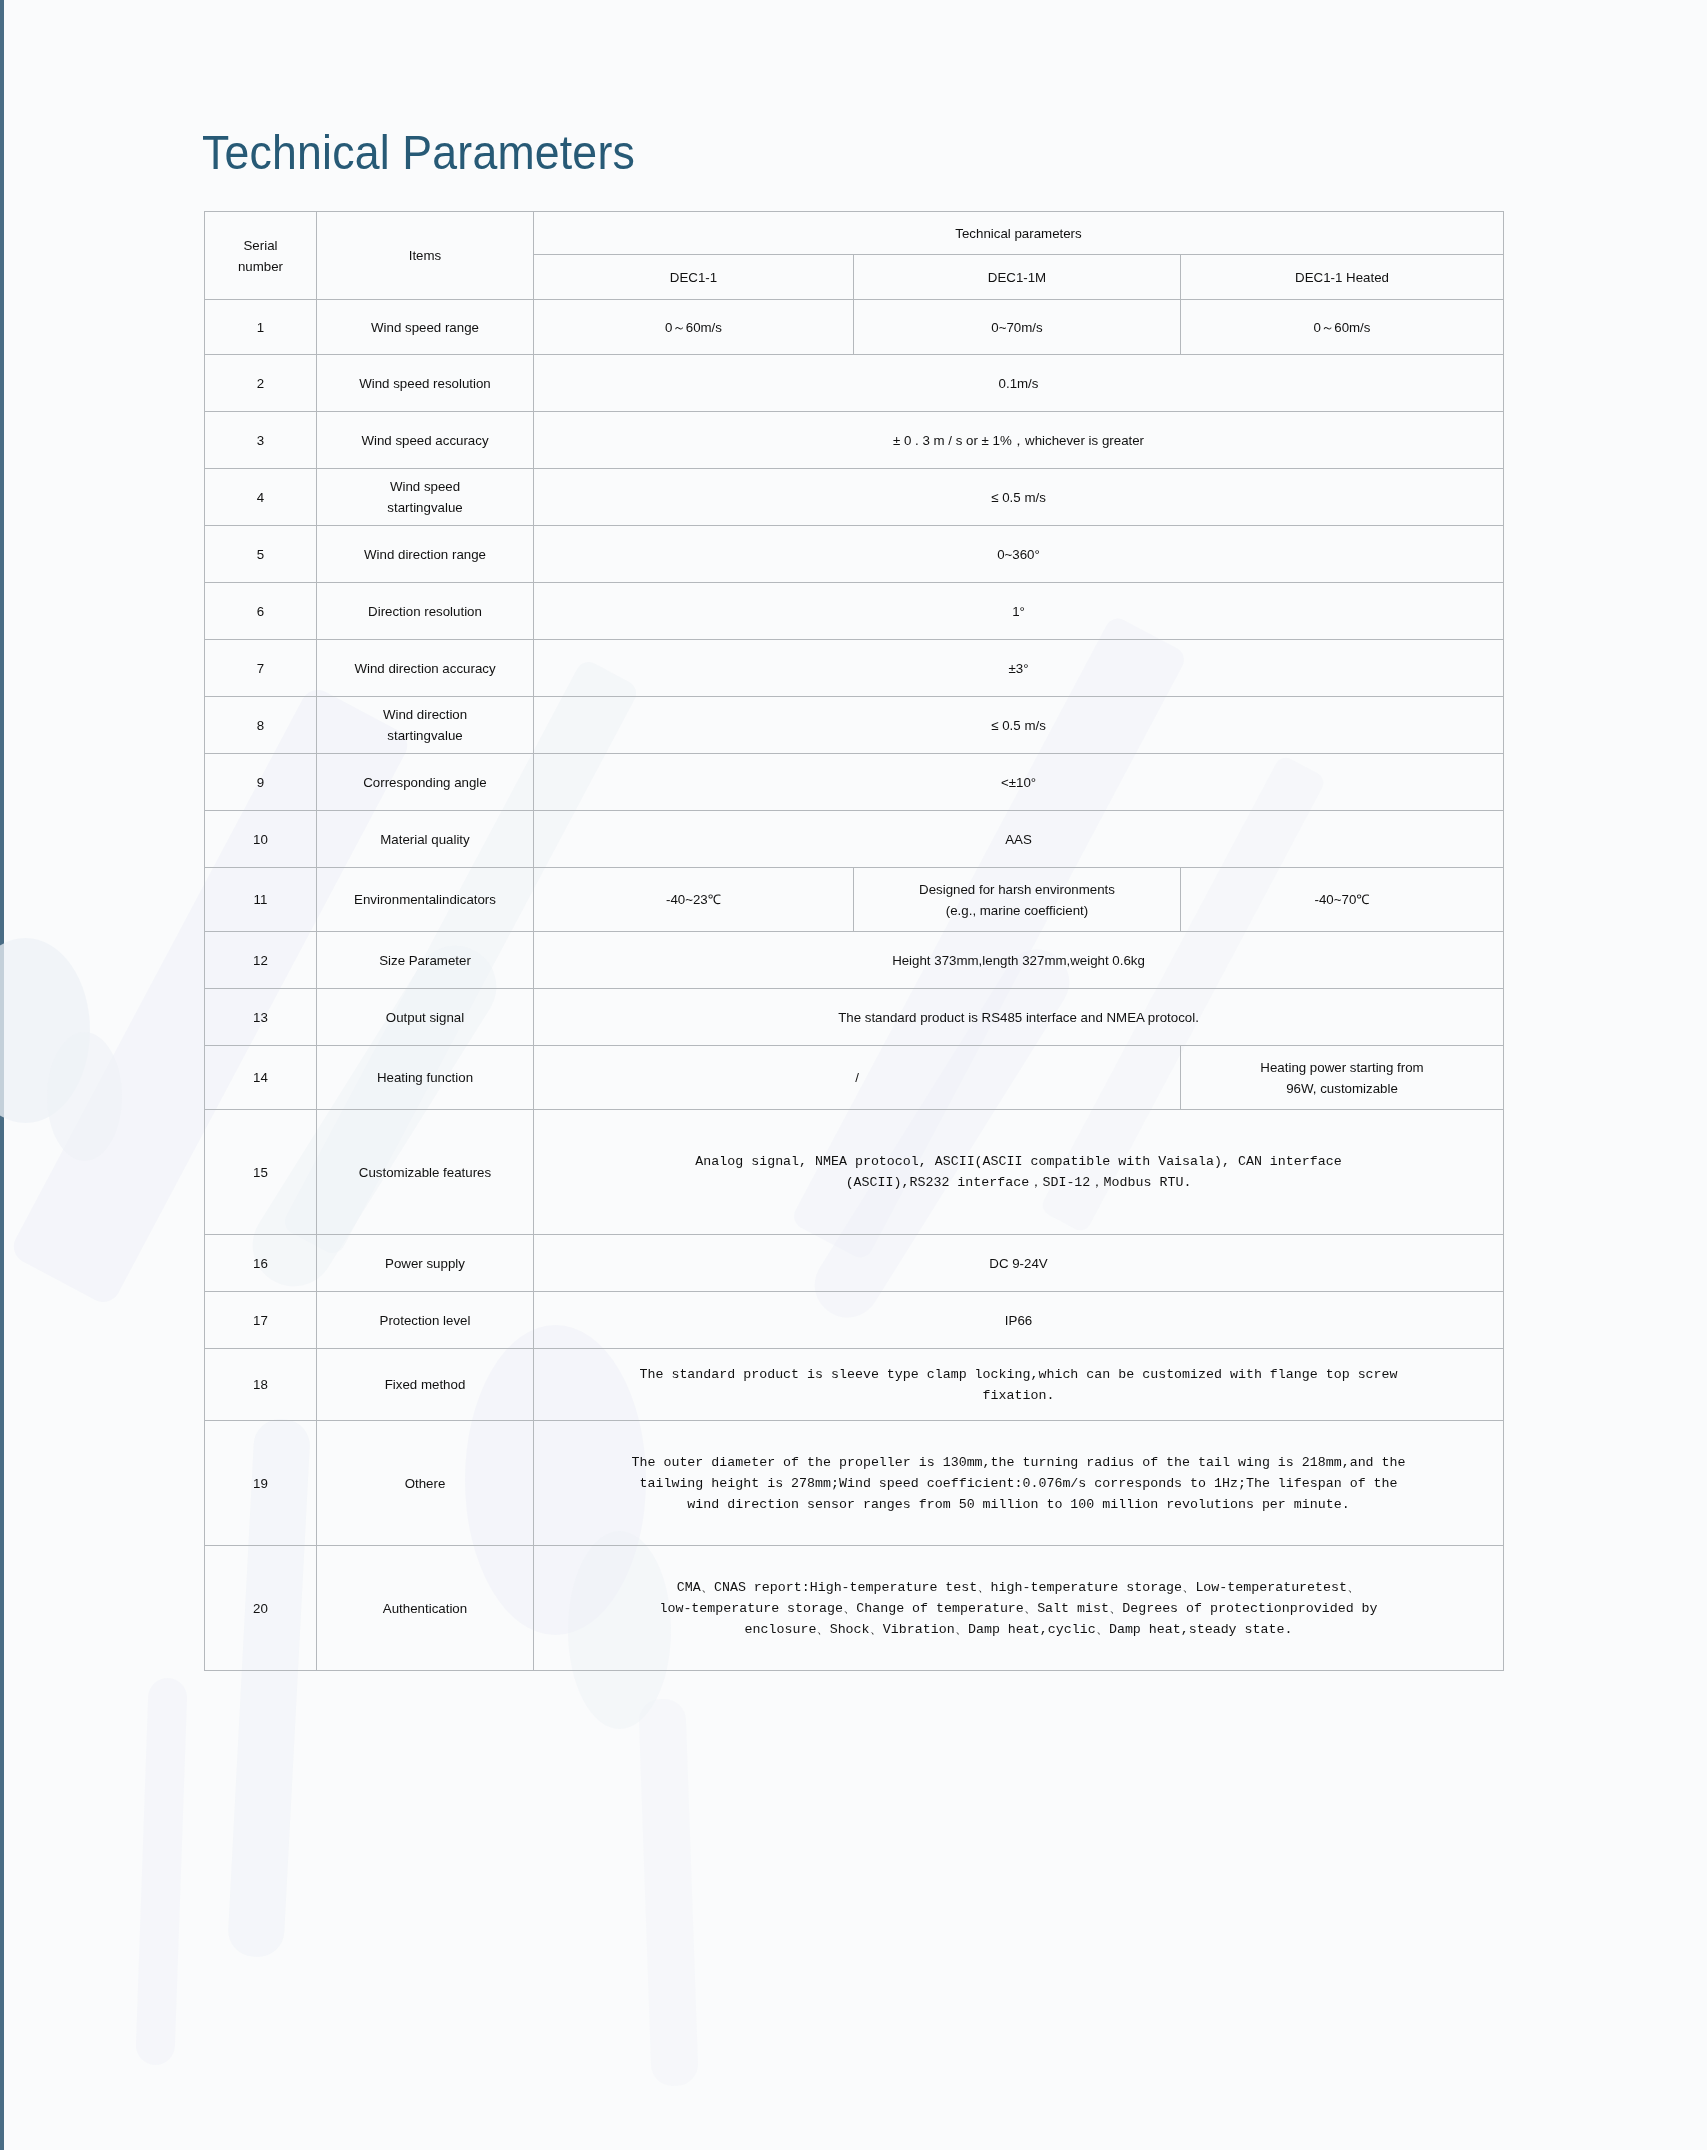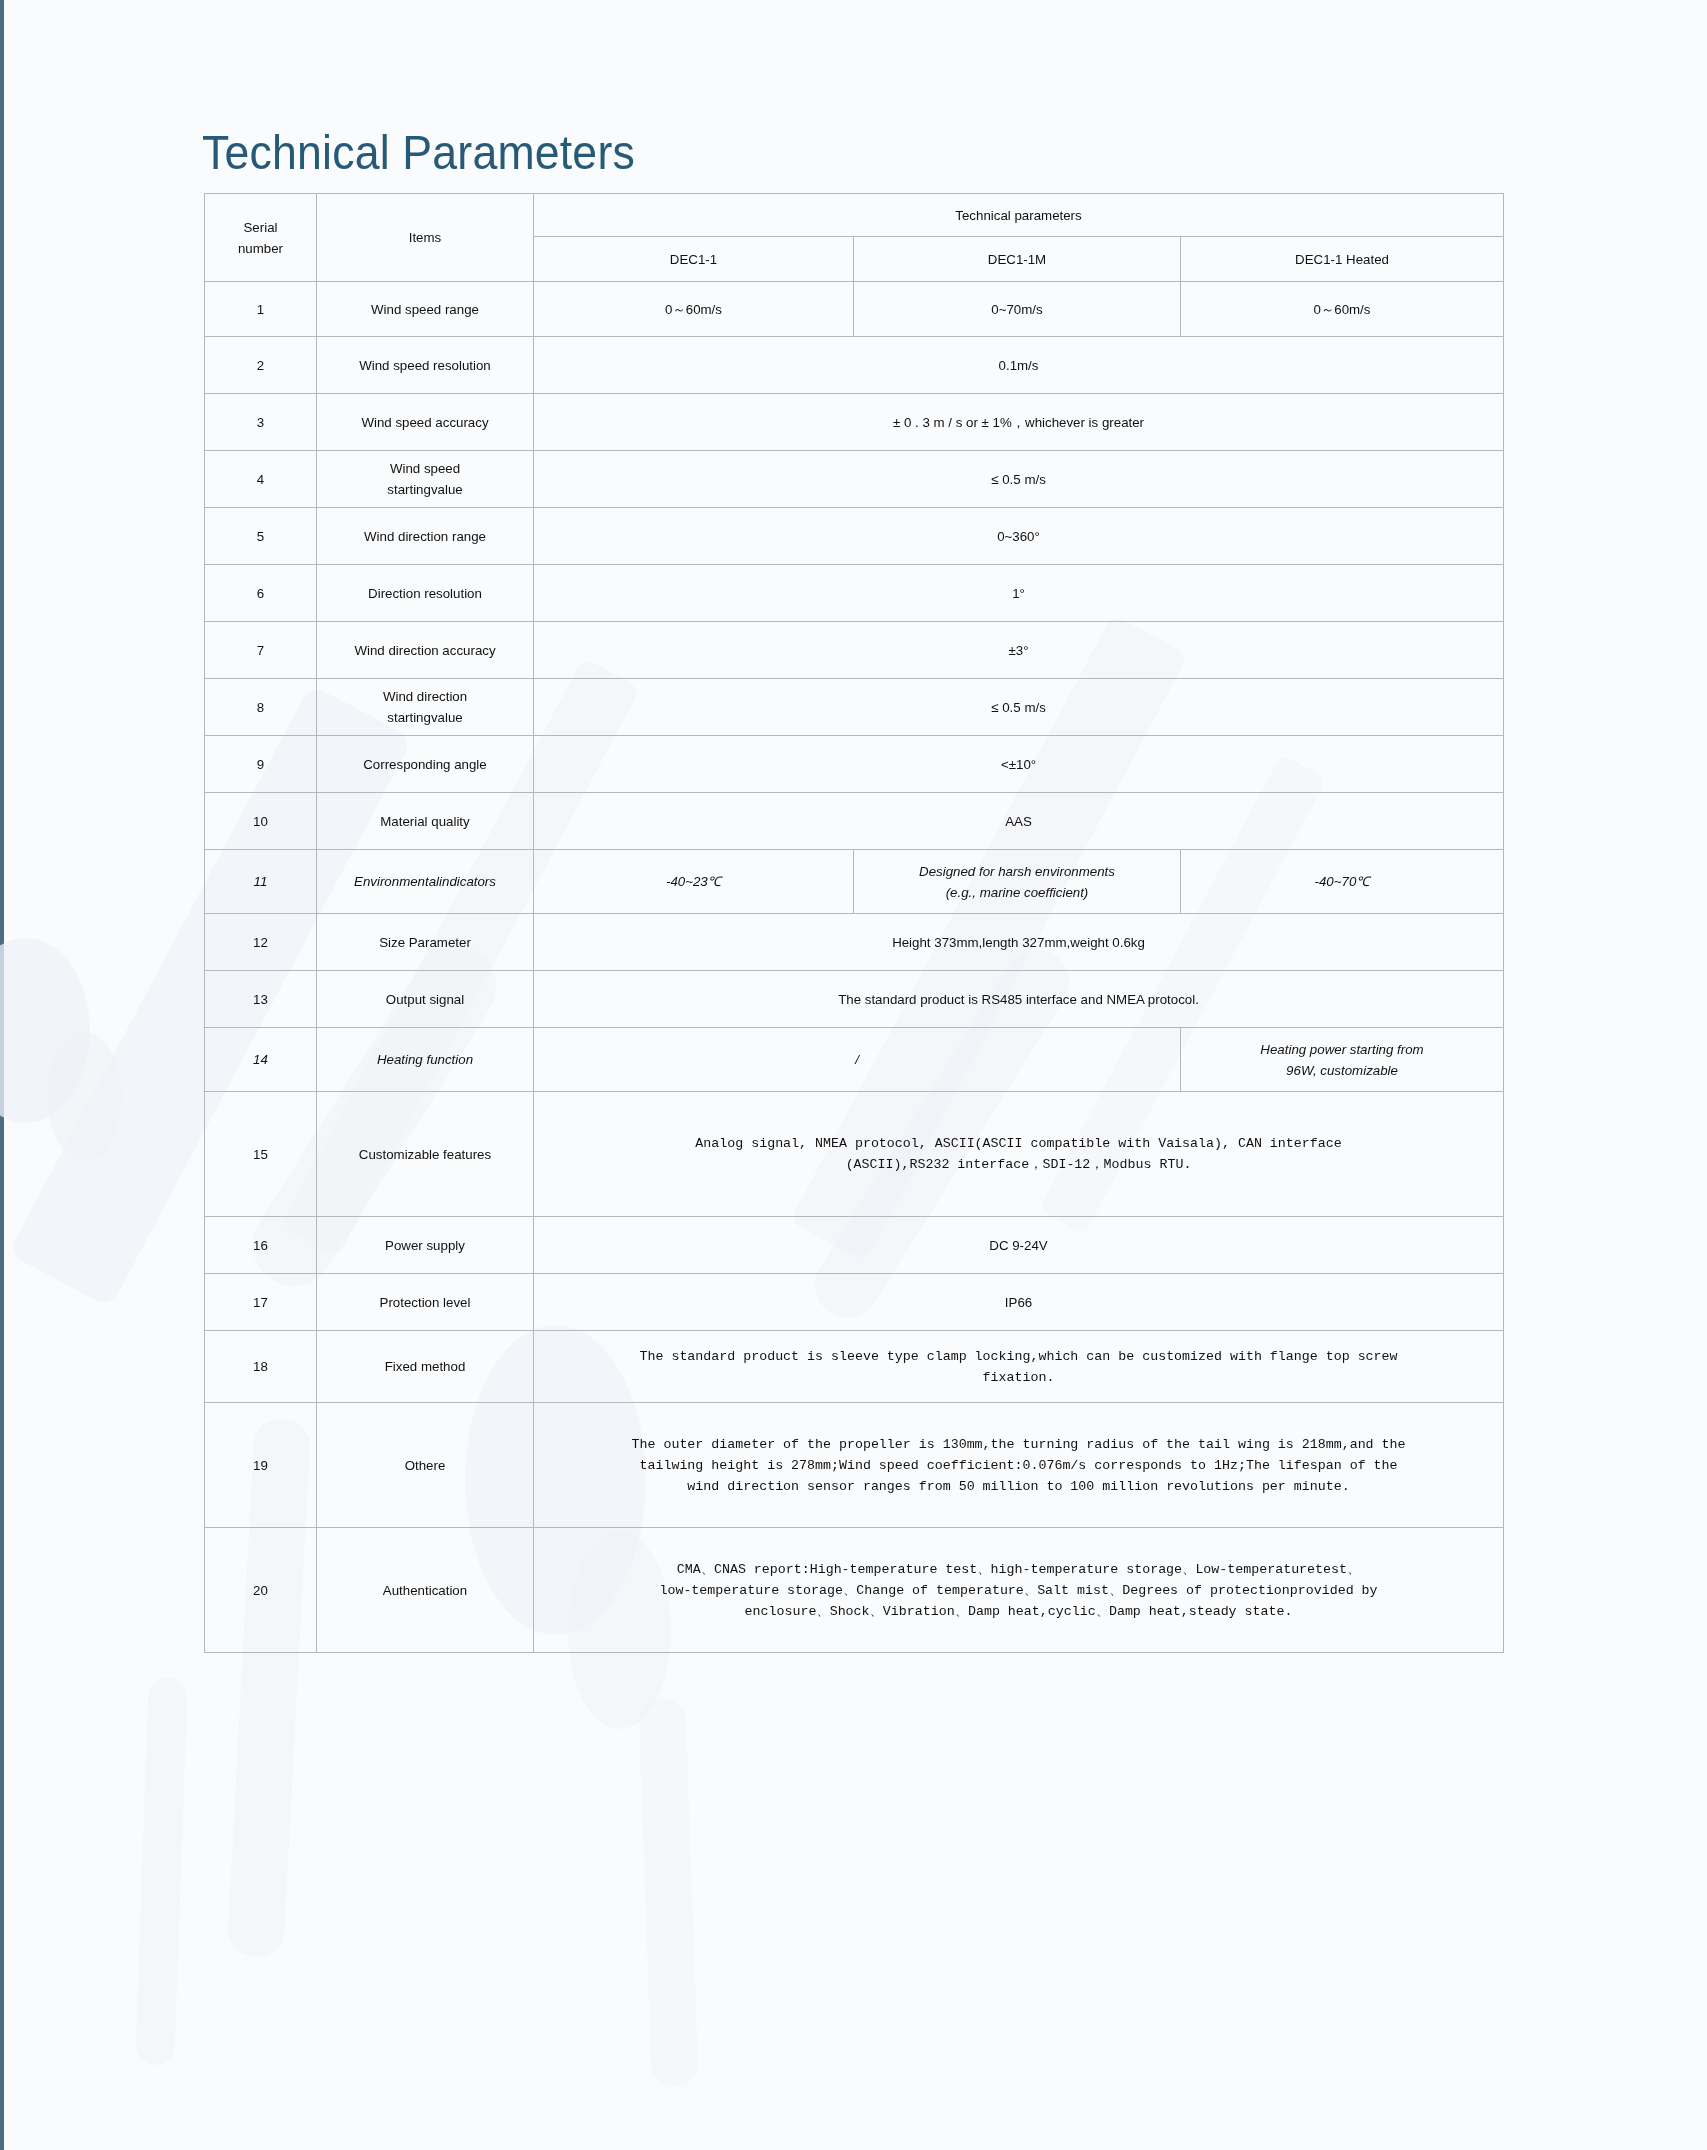--- a/index.html
+++ b/index.html
@@ -37,21 +37,21 @@
     color:#275a76;
     font-weight:400;
     letter-spacing:0.2px;
     font-stretch:condensed;
     transform:scaleX(.93); transform-origin:left top;
     white-space:nowrap;
   }
 
   
   #spec-table {
-    position:absolute; left:204px; top:193px;
+    position:absolute; left:204px; top:211px;
     width:1299px;
     border-collapse:collapse;
     table-layout:fixed;
     background:transparent;
   }
   #spec-table td, #spec-table th {
     border:0.9px solid #b4b8bc;
     border-top-width:1.7px;
     border-bottom-width:1.7px;
     font-weight:400;
@@ -78,21 +78,21 @@
   .val-wide { font-size:13.3px; }
   .val-small { font-size:12px; line-height:1.62; }
   .val-tight { font-size:12.5px; line-height:1.66;font-family:Liberation Mono, monospace; }
 
   .two-line { line-height:1.7; }
 
   
   .r-h1 { height:55px; }
   .r-h2 { height:45px; }
   .r-std { height:57px; }
-  .r-tall { height:64px;font-style:italic; }
+  .r-tall { height:64px; }
   .r-xxtall { height:72px; }
   .r-huge { height:125px; }
 </style>
 </head>
 <body>
 
 <div id="bg-layer">
   <div class="edge-strip"></div>
   <div class="wm wm-band-1"></div>
   <div class="wm wm-band-2"></div>

